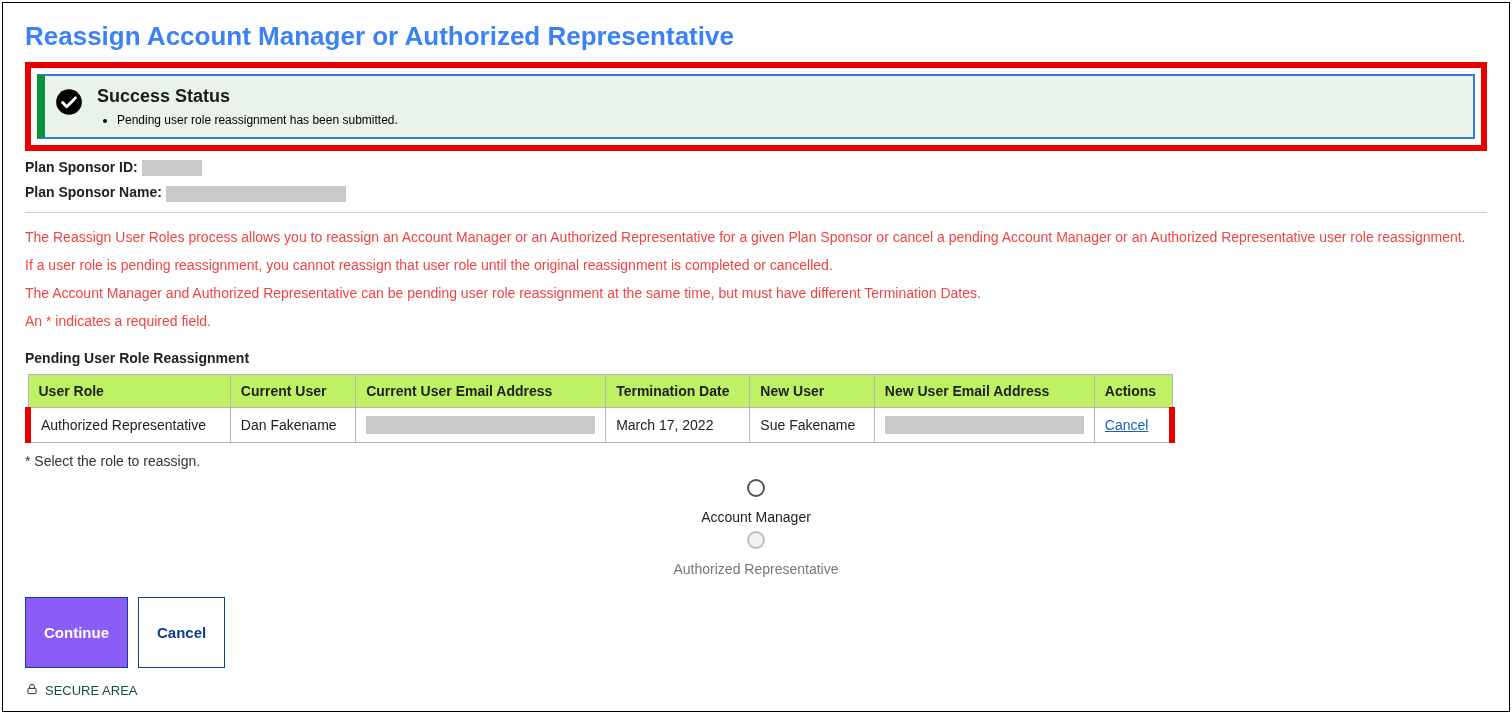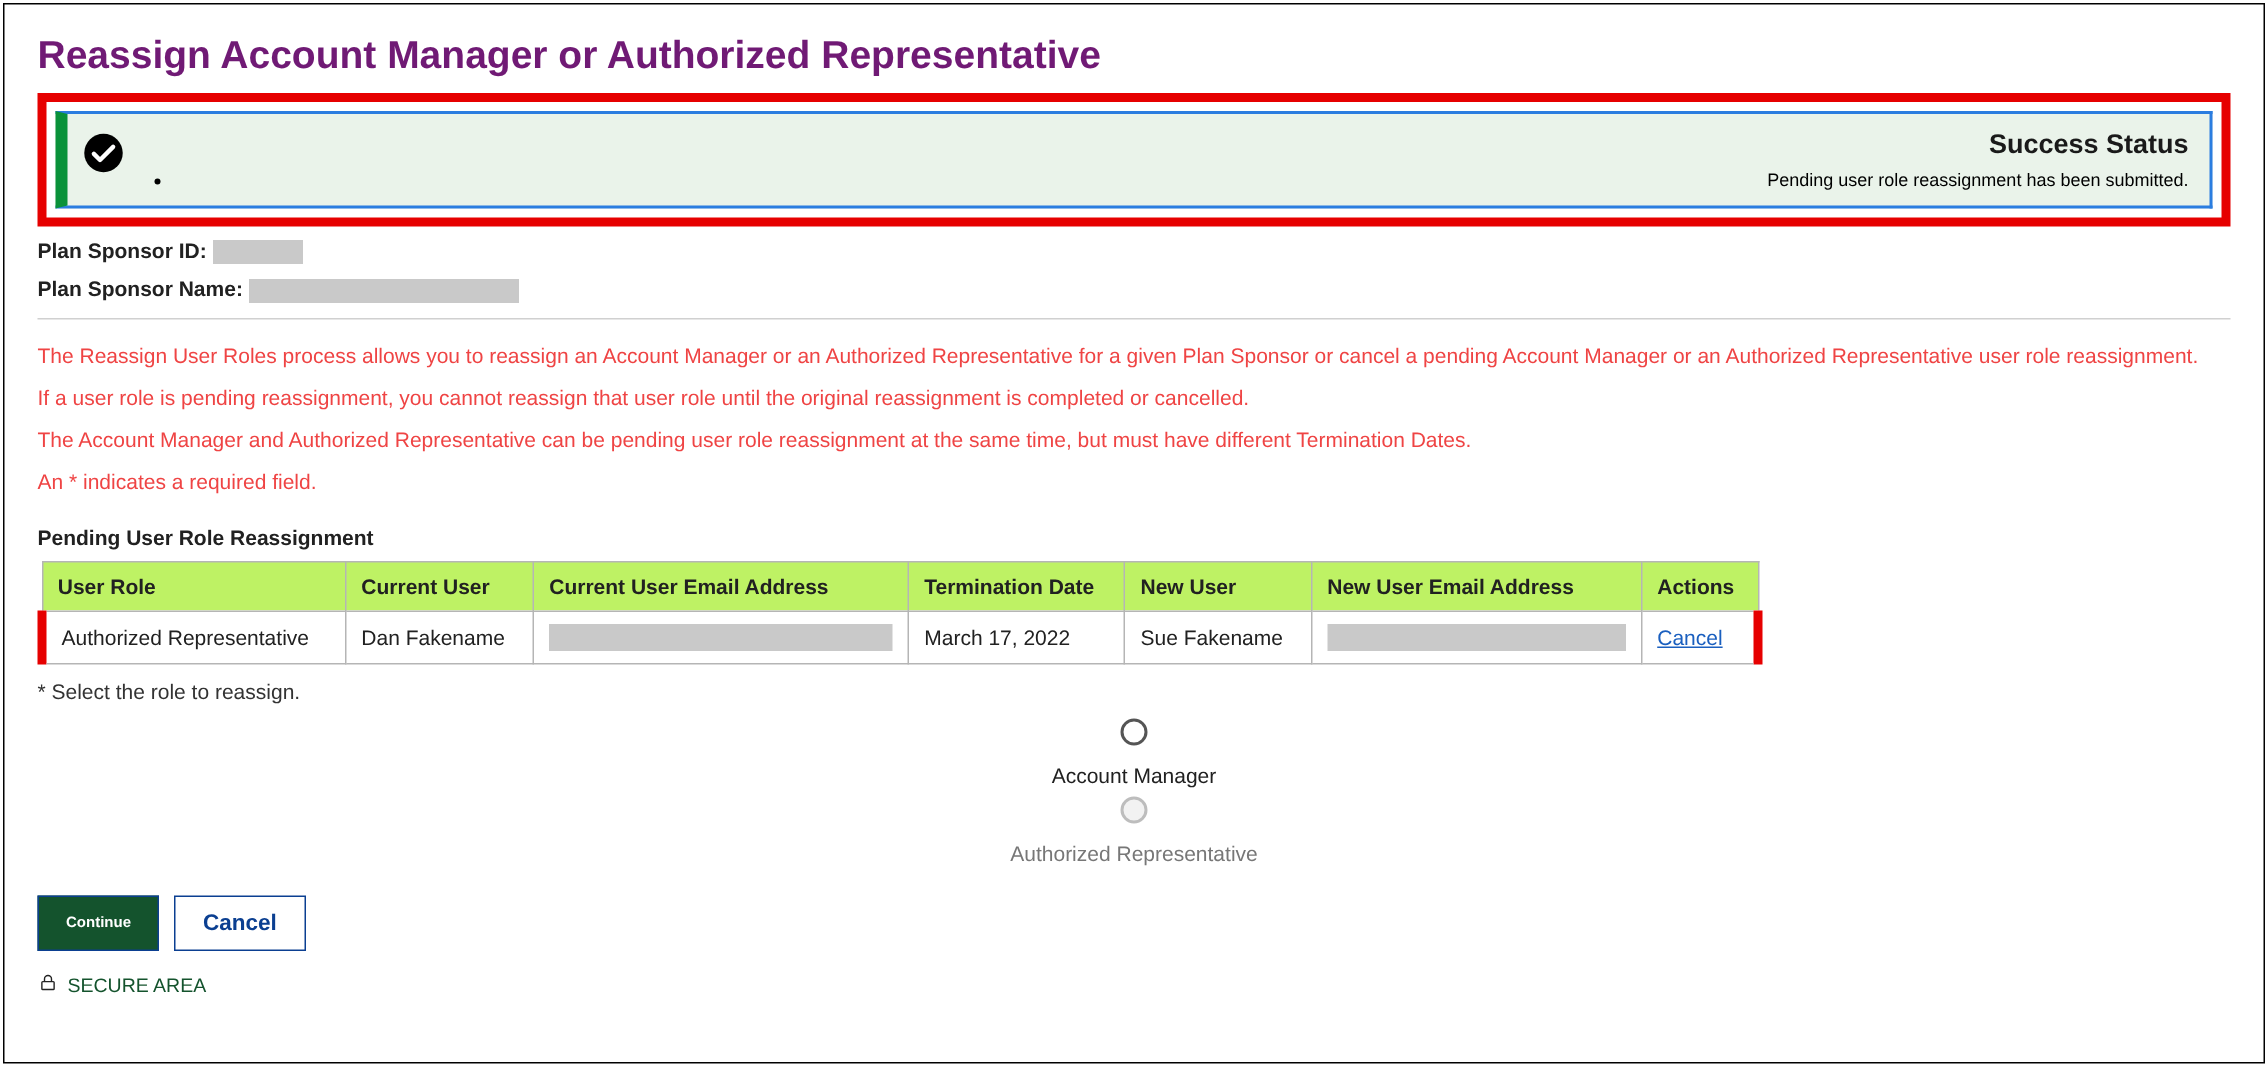--- a/index.html
+++ b/index.html
@@ -14,36 +14,35 @@
   .page-frame {
     border: 1px solid #000;
     margin: 2px;
     padding: 18px 22px 12px 22px;
     min-height: 707px;
   }
   h1.page-title {
     font-size: 26px;
     font-weight: 700;
     margin: 0 0 10px 0;
-    color: #701a75;
+    color: #3b82f6;
   }
   .highlight-red {
     border: 6px solid #e60000;
     padding: 6px;
     margin-bottom: 8px;
   }
   .alert-success {
     border: 2px solid #2b7de0;
     border-left: 8px solid #0a923a;
     background: #eaf3ea;
     padding: 10px 14px 10px 10px;
     display: flex;
     align-items: flex-start;
     gap: 14px;
-    text-align: right;
   }
   .alert-icon-wrap {
     flex: 0 0 auto;
     width: 28px;
     height: 28px;
     margin-top: 2px;
   }
   .alert-body { flex: 1 1 auto; }
   .alert-title {
     font-size: 18px;
@@ -140,26 +139,26 @@
     display:inline-block;
     background:#fff;
   }
   .radio.disabled {
     border-color: #bdbdbd;
     background: #f2f2f2;
   }
   .radio-label.disabled { color: #777; }
   .btn-row { margin: 20px 0 14px 0; display:flex; gap:10px; }
   .btn-primary {
-    background: #14532d;
+    background: #8b5cf6;
     color: #fff;
     border: 1px solid #0b3f91;
     font-weight: 700;
-    font-size: 10px;
-    padding: 9px 18px;
+    font-size: 15px;
+    padding: 26px 18px;
     cursor: pointer;
   }
   .btn-secondary {
     background: #fff;
     color: #0b3f91;
     border: 1px solid #0b3f91;
     font-weight: 700;
     font-size: 15px;
     padding: 9px 18px;
     cursor: pointer;

